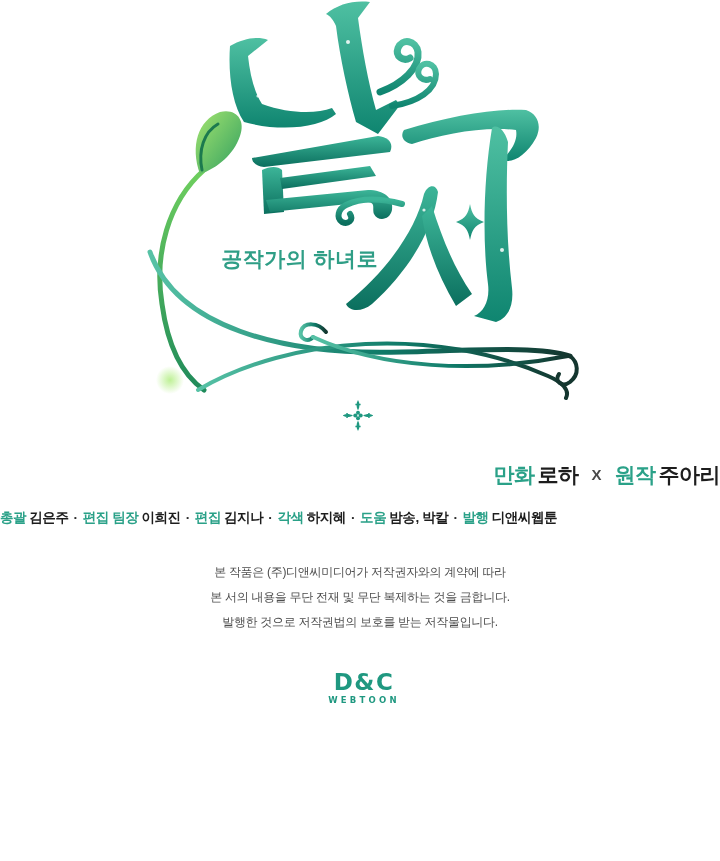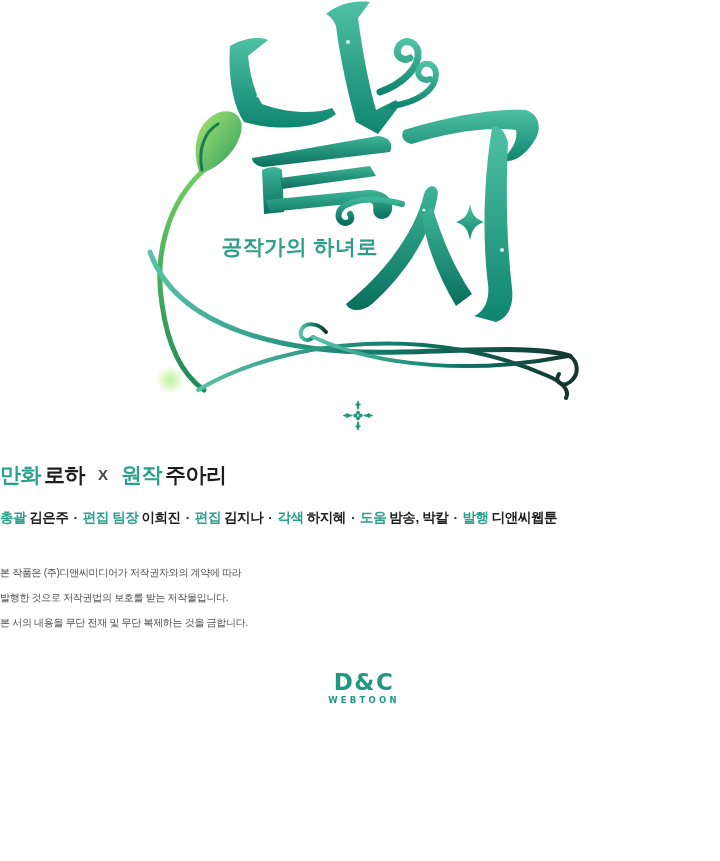--- a/index.html
+++ b/index.html
@@ -8,44 +8,44 @@
     position:relative; width:720px; height:861px; margin:0 auto;
     background:#ffffff; overflow:hidden;
     font-family:"Liberation Sans", sans-serif;
   }
   .sr-title {
     position:absolute; width:1px; height:1px; overflow:hidden;
     clip:rect(0 0 0 0); white-space:nowrap;
   }
   .logo-art { position:absolute; left:140px; top:0; width:440px; height:420px; }
   .subtitle {
-    position:absolute; left:150px; top:231px; width:228px;
+    position:absolute; left:150px; top:243px; width:228px;
     text-align:right; font-size:21px; line-height:31px;
     color:#2f9e86; font-weight:700; letter-spacing:0.5px;
   }
   .ornament { position:absolute; left:343px; top:399px; width:30px; height:33px; }
 
   .credits {
-    position:absolute; left:0; top:461px; width:720px; text-align:left;
+    position:absolute; left:0; top:461px; width:720px; text-align:right;
     font-size:21px; font-weight:700; color:#1d1d1d; letter-spacing:-0.5px;
   }
   .credit-label { color:#2aa188; margin-right:3px; }
   .credit-x { color:#4a4a4a; font-size:15px; margin:0 13px; vertical-align:2px; letter-spacing:0; }
 
   .staff {
     position:absolute; left:0; top:509px; width:720px; 
     font-size:13.5px; font-weight:700; color:#1d1d1d; letter-spacing:-0.4px;
     white-space:nowrap;
   }
   .staff-role { color:#2aa188; margin-right:3px; }
   .staff-sep  { color:#2b2b2b; margin:0 5px; }
 
   .copyright {
-    position:absolute; left:0; top:560px; width:720px; 
-    font-size:10px; line-height:25px; color:#4d4d4d; letter-spacing:-0.3px;
+    position:absolute; left:0; top:560px; width:720px; text-align:center;
+    font-size:12px; line-height:25px; color:#4d4d4d; letter-spacing:-0.3px;
   }
 
   .publisher { position:absolute; left:4px; top:671px; width:720px; text-align:center; color:#1f9880; }
   .publisher-name {
     font-family:"DejaVu Sans", sans-serif;
     font-size:23px; font-weight:800; letter-spacing:1.5px; line-height:23px;
   }
   .publisher-sub {
     font-family:"DejaVu Sans", sans-serif;
     font-size:8.5px; font-weight:700; letter-spacing:3.2px; margin-top:1px;
@@ -150,22 +150,22 @@
   <div class="credits">
     <span class="credit-label">만화</span><span>로하</span><span class="credit-x">X</span><span class="credit-label">원작</span><span>주아리</span>
   </div>
 
   <div class="staff">
     <span><span class="staff-role">총괄</span><span>김은주</span></span><span class="staff-sep">·</span><span><span class="staff-role">편집 팀장</span><span>이희진</span></span><span class="staff-sep">·</span><span><span class="staff-role">편집</span><span>김지나</span></span><span class="staff-sep">·</span><span><span class="staff-role">각색</span><span>하지혜</span></span><span class="staff-sep">·</span><span><span class="staff-role">도움</span><span>밤송, 박칼</span></span><span class="staff-sep">·</span><span><span class="staff-role">발행</span><span>디앤씨웹툰</span></span>
   </div>
 
   <div class="copyright">
     <div>본 작품은 (주)디앤씨미디어가 저작권자와의 계약에 따라</div>
+    <div>본 서의 내용을 무단 전재 및 무단 복제하는 것을 금합니다.</div>
     <div>발행한 것으로 저작권법의 보호를 받는 저작물입니다.</div>
-    <div>본 서의 내용을 무단 전재 및 무단 복제하는 것을 금합니다.</div>
   </div>
 
   <div class="publisher">
     <div class="publisher-name">D&amp;C</div>
     <div class="publisher-sub">WEBTOON</div>
   </div>
 
 </div>
 
 </body></html>

